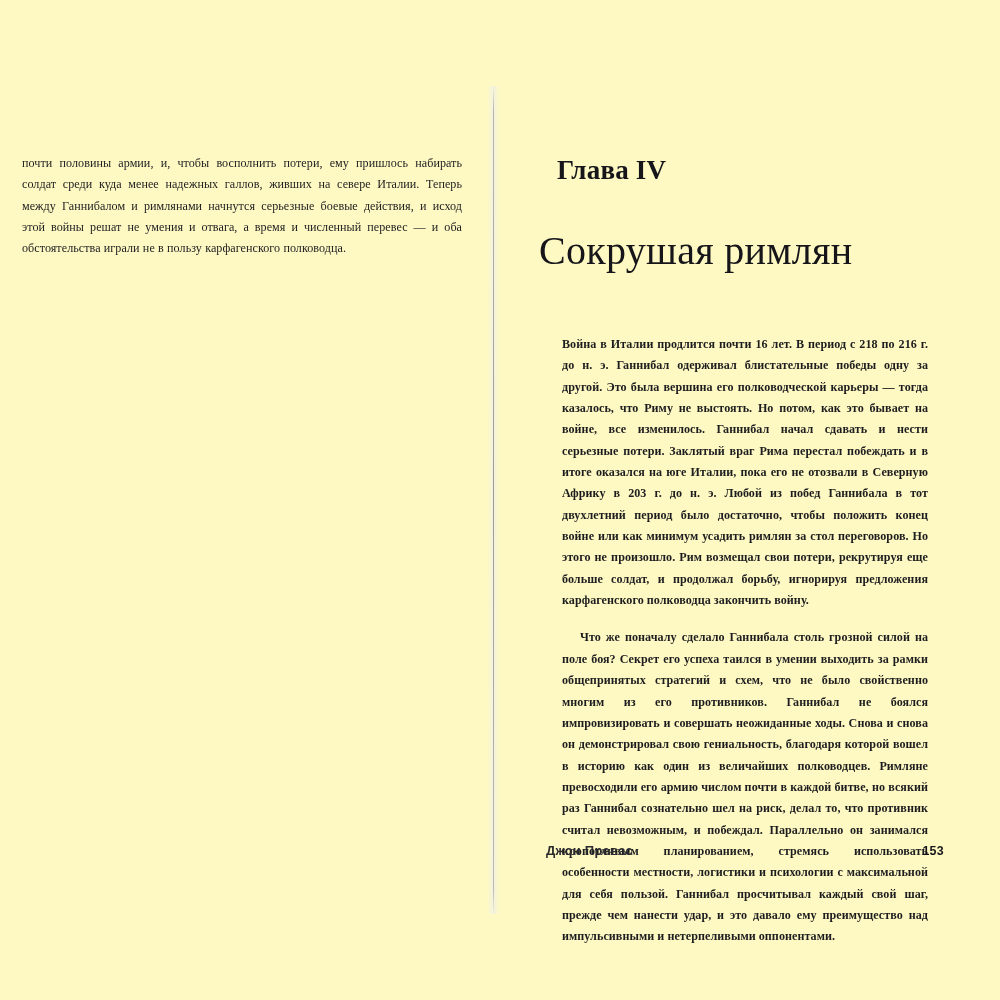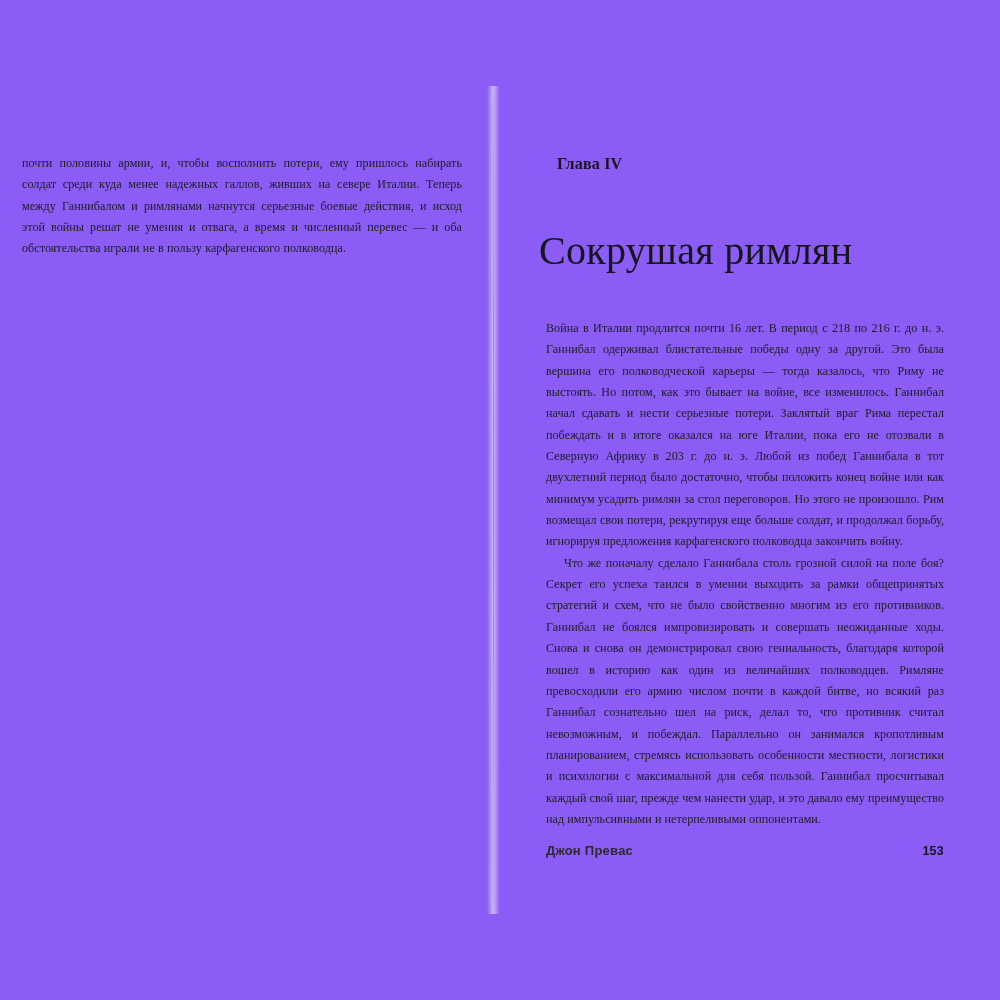--- a/index.html
+++ b/index.html
@@ -11,21 +11,21 @@
     height: 1000px;
     background: #ffffff;
     font-family: "Liberation Serif", "DejaVu Serif", serif;
     overflow: hidden;
   }
 
   .spread {
     position: relative;
     width: 1000px;
     height: 1000px;
-    background: #8b5cf6;
+    background: #fef9c3;
   }
 
   
   .gutter {
     position: absolute;
     left: 493px;
     top: 86px;
     width: 1px;
     height: 828px;
     background: linear-gradient(to bottom,
@@ -76,21 +76,21 @@
     position: absolute;
     left: 493px;
     top: 0;
     width: 507px;
     height: 1000px;
   }
   .chapter-label {
     position: absolute;
     left: 64px;
     top: 155px;
-    font-size: 16px;
+    font-size: 27px;
     font-weight: 700;
     color: #16161a;
     letter-spacing: 0.2px;
   }
   .chapter-title {
     position: absolute;
     left: 46px;
     top: 200px;
     font-size: 40px;
     font-weight: 400;
@@ -105,21 +105,22 @@
     width: 398px;
     font-size: 12.1px;
     line-height: 21.35px;
     color: #1d1d1f;
     text-align: justify;
     text-justify: inter-word;
     letter-spacing: 0.05px;
     -webkit-font-smoothing: antialiased;
   }
   .right-body p {
-    margin: 0;
+    margin: 16px;
+    font-weight: bold;
   }
   .right-body p + p {
     text-indent: 18px;
   }
 
   .footer {
     position: absolute;
     left: 53px;
     top: 843px;
     width: 398px;

